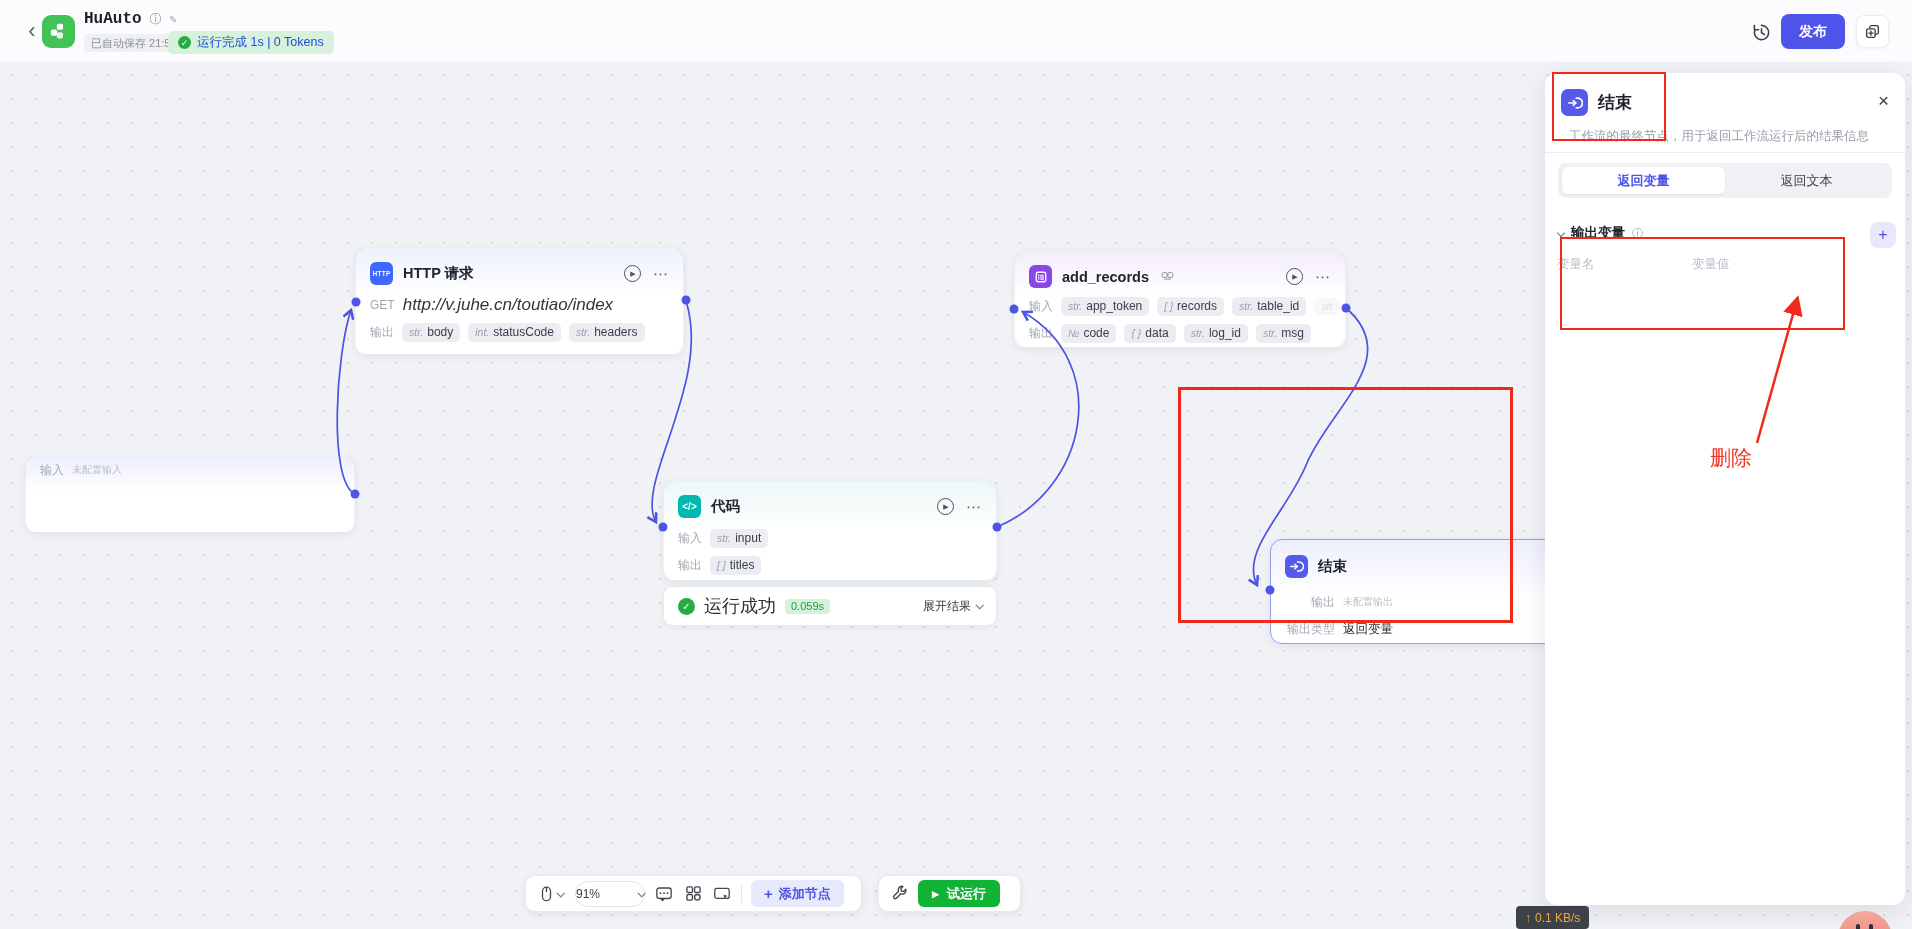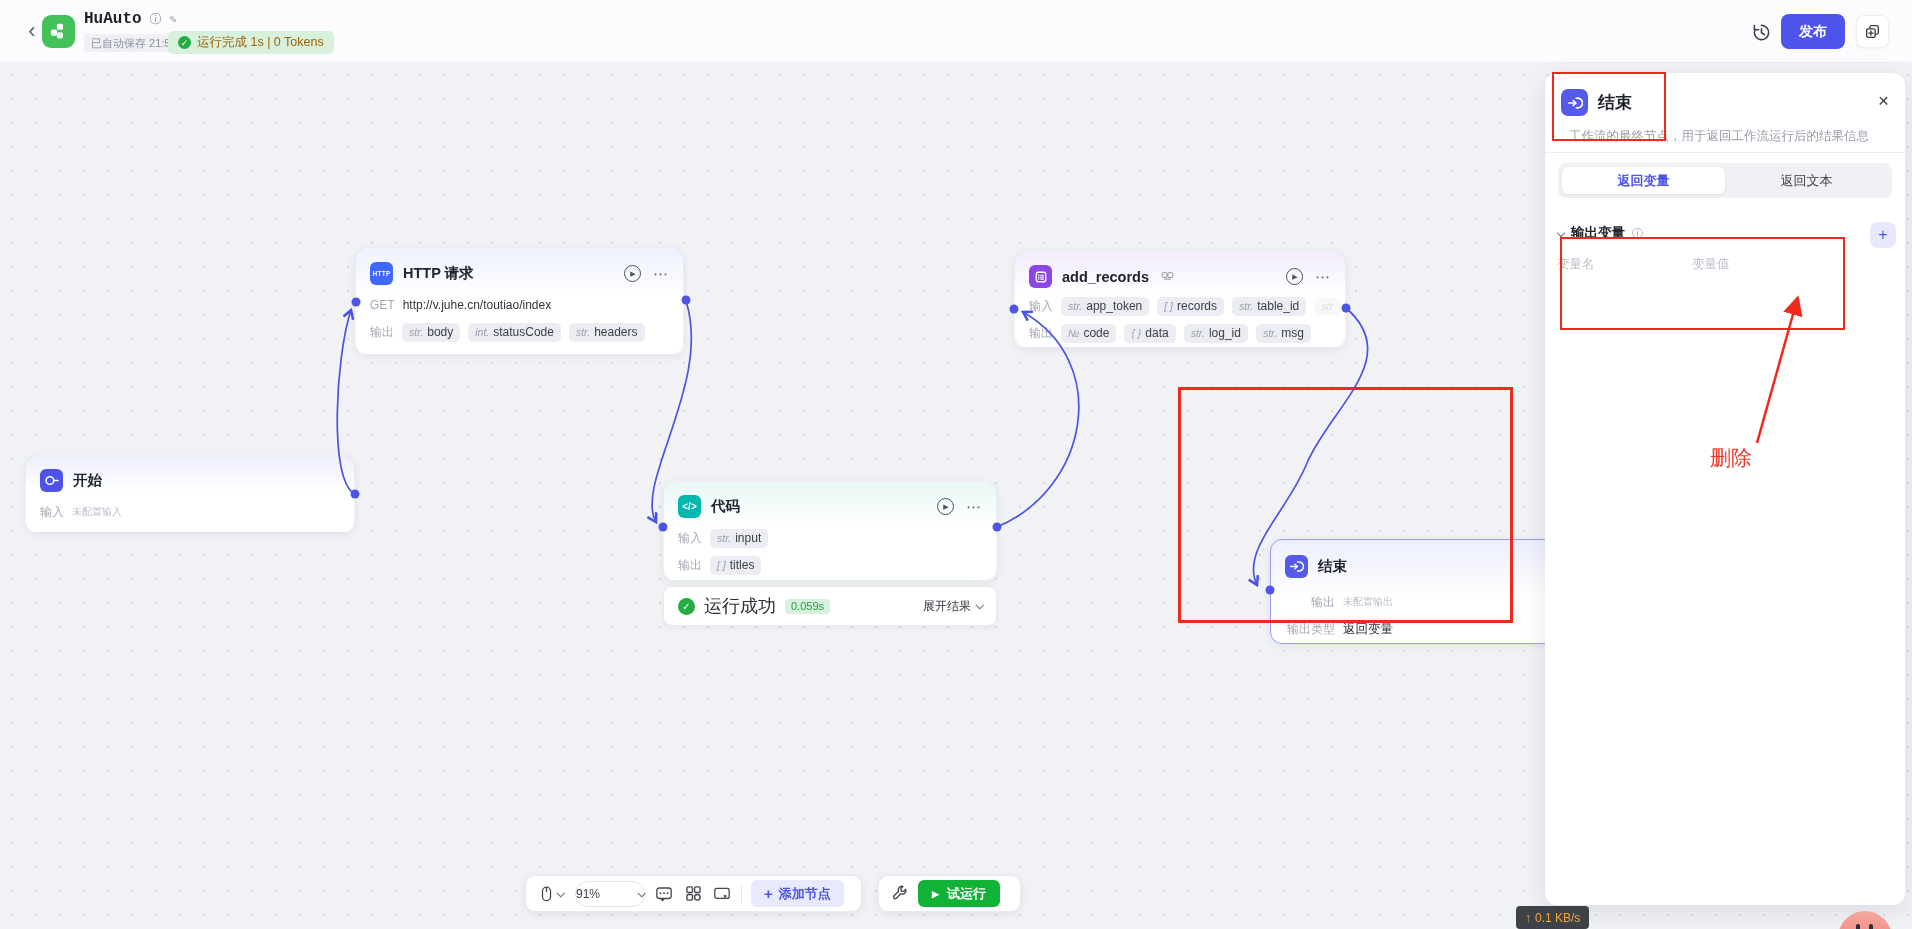--- a/index.html
+++ b/index.html
@@ -15,21 +15,21 @@
   .app-icon { position:absolute; left:42px; top:15px; width:33px; height:33px; border-radius:9px;
               background:#43c257; display:flex; align-items:center; justify-content:center; }
   .app-title { position:absolute; left:84px; top:10px; font-size:16px; font-weight:bold; color:#1e2128;font-family:Liberation Mono, monospace; }
   .title-ico { font-size:12px; color:#9397a2; font-weight:normal; margin-left:8px; }
   .autosave { position:absolute; left:84px; top:34px; height:18px; padding:0 7px; background:#eff0f4;
               border-radius:4px; font-size:11px; color:#8a8f9b; display:flex; align-items:center; }
   .run-badge { position:absolute; left:168px; top:31px; height:23px; padding:0 10px; background:#d7f1dc;
                border-radius:5px; display:flex; align-items:center; gap:6px; }
   .run-badge .ck { width:13px; height:13px; border-radius:50%; background:#23ad43; color:#fff;
                    font-size:9px; display:flex; align-items:center; justify-content:center; }
-  .run-badge .tx { font-size:12.5px; color:#a16207; font-weight:500; }
+  .run-badge .tx { font-size:12.5px; color:#1d4ed8; font-weight:500; }
   .hist-btn { position:absolute; left:1746px; top:17px; width:30px; height:30px; display:flex;
               align-items:center; justify-content:center; cursor:pointer; }
   .publish-btn { position:absolute; left:1781px; top:14px; width:64px; height:35px; border-radius:8px;
                  background:#4e53e9; color:#fff; font-size:14px; font-weight:bold;
                  display:flex; align-items:center; justify-content:center; cursor:pointer; }
   .newtab-btn { position:absolute; left:1856px; top:15px; width:33px; height:33px; border-radius:8px;
                 background:#fff; border:1px solid #eceef2; box-shadow:0 1px 3px rgba(25,28,45,.06);
                 display:flex; align-items:center; justify-content:center; cursor:pointer; }
 
   
@@ -46,21 +46,21 @@
   .node-ico { width:23px; height:23px; border-radius:6px; display:flex; align-items:center; justify-content:center; flex:none; }
   .node-title { font-size:14.5px; font-weight:bold; color:#212430; }
   .head-right { margin-left:auto; display:flex; align-items:center; gap:12px; }
   .play-btn { width:17px; height:17px; border:1.5px solid #4c4f59; border-radius:50%; color:#4c4f59;
               font-size:7px; display:flex; align-items:center; justify-content:center; padding-left:1px; cursor:pointer; }
   .more-btn { color:#565963; font-size:15px; letter-spacing:1px; cursor:pointer; line-height:10px; }
   .node-rows { padding:4px 14px 12px 14px; display:flex; flex-direction:column; gap:7px; }
   .nrow { display:flex; align-items:center; gap:8px; min-height:20px; }
   .rowlbl { font-size:12px; color:#a3a7b3; flex:none; }
   .placeholder { font-size:10px; color:#b9bdc8; }
-  .urltxt { font-size:12px; color:#33353d; }
+  .urltxt { font-size:17px; color:#33353d;font-style:italic; }
   .pill { background:#ecedf2; border-radius:5px; padding:2.5px 7px; display:inline-flex; align-items:center; gap:4px; }
   .pill .t { font-size:10.5px; color:#9ba0ad; }
   .pill .n { font-size:12px; color:#3b3e48; font-weight:500; }
   .pill.faded { opacity:.35; }
 
   .grad-indigo { background:linear-gradient(180deg,#edeffc 0%,#ffffff 46%); }
   .grad-blue   { background:linear-gradient(180deg,#eef2fd 0%,#ffffff 46%); }
   .grad-teal   { background:linear-gradient(180deg,#e9f8f6 0%,#ffffff 46%); }
   .grad-purple { background:linear-gradient(180deg,#f3edfc 0%,#ffffff 46%); }
 
@@ -144,29 +144,20 @@
           <path d="M0,0 L8,4 L0,8 Z" fill="#f0291c"></path>
         </marker>
       </defs>
       <path d="M 355 431 C 328 418, 336 292, 351 247" fill="none" stroke="#4a54e2" stroke-width="1.7" marker-end="url(#arr)"></path>
       <path d="M 686 238 C 712 320, 634 420, 656 459" fill="none" stroke="#4a54e2" stroke-width="1.7" marker-end="url(#arr)"></path>
       <path d="M 997 464 C 1088 426, 1112 300, 1023 249" fill="none" stroke="#4a54e2" stroke-width="1.7" marker-end="url(#arr)"></path>
       <path d="M 1346 245 C 1404 295, 1330 345, 1307 400 C 1288 448, 1240 487, 1257 522" fill="none" stroke="#4a54e2" stroke-width="1.7" marker-end="url(#arr)"></path>
     </svg>
 
     <div class="node grad-indigo" style="left:25px; top:392px; width:330px; height:78px;">
-      <div class="node-head">
-        <span class="node-ico" style="background:#4d53e8;">
-          <svg width="15" height="15" viewBox="0 0 16 16">
-              <circle cx="6.3" cy="8" r="4.1" stroke="#fff" stroke-width="1.6" fill="none"></circle>
-              <path d="M10.6 8 H15" stroke="#fff" stroke-width="1.6" stroke-linecap="round"></path>
-            </svg>
-        </span>
-        <span class="node-title">开始</span>
-      </div>
       <div class="node-rows">
         <div class="nrow">
           <span class="rowlbl">输入</span>
           <span class="placeholder">未配置输入</span>
         </div>
       </div>
     </div>
 
     <div class="node grad-blue" style="left:355px; top:185px; width:329px; height:107px;">
       <div class="node-head">

